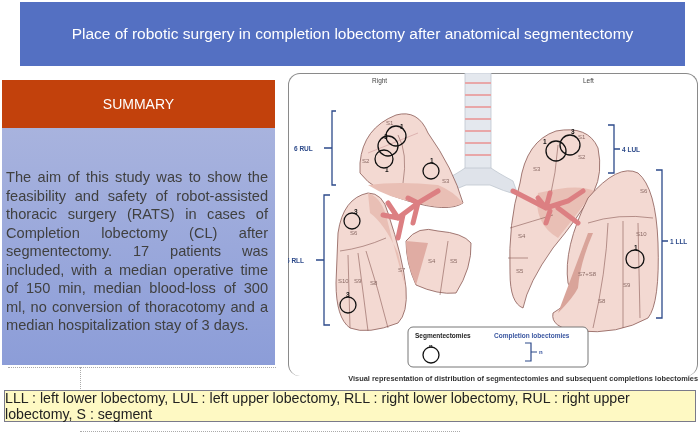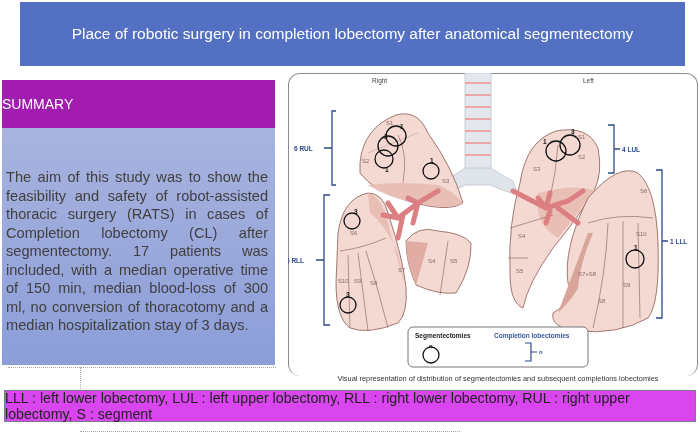--- a/index.html
+++ b/index.html
@@ -8,46 +8,46 @@
     background:#ffffff;
     font-family:"Liberation Sans", sans-serif;
   }
   .title-box {
     position:absolute; left:20px; top:2px; width:665px; height:64px;
     background:#5470c2; display:flex; align-items:center; justify-content:center;
     color:#ffffff; font-size:15.5px;
   }
   .summary-head {
     position:absolute; left:2px; top:80px; width:273px; height:48px;
-    background:#a21caf; color:#ffffff; font-size:14px;
-    display:flex; align-items:center; justify-content:flex-start;
+    background:#c2410c; color:#ffffff; font-size:14px;
+    display:flex; align-items:center; justify-content:center;
   }
   .summary-body {
     position:absolute; left:2px; top:128px; width:273px; height:237px;
     background:linear-gradient(#a8b3de, #8c9dd8);
   }
   .summary-text {
     position:absolute; left:6px; top:168px; width:262px;
     font-size:14.6px; line-height:18.5px; color:#404040; text-align:justify;
   }
   .dot-h { position:absolute; border-top:1px dotted #aaa; }
   .dot-v { position:absolute; border-left:1px dotted #aaa; }
   .figure-box {
     position:absolute; left:288px; top:73px; width:408px; height:302px;
     border:1.5px solid #8a8a8a; border-radius:12px; background:#fff;
     border-bottom:none;
   }
   .figure-caption {
-    position:absolute; left:298px; top:374px; width:400px; text-align:center;
-    font-size:7.4px; font-weight:normal; color:#333; white-space:nowrap;
+    position:absolute; left:298px; top:374px; width:400px; text-align:right;
+    font-size:7.4px; font-weight:bold; color:#333; white-space:nowrap;
   }
   .legend-bottom {
     position:absolute; left:4px; top:390px; width:692px; height:32px;
     border:1px solid #7a7a8a; display:flex; align-items:center; justify-content:center;
-    font-size:14.2px; color:#222; background:#d946ef; box-sizing:border-box;
+    font-size:14.2px; color:#222; background:#fef9c3; box-sizing:border-box;
   }
   svg text { font-family:"Liberation Sans", sans-serif; }
 </style>
 </head>
 <body>
 
 <div class="title-box">
   <span>Place of robotic surgery in completion lobectomy after anatomical segmentectomy</span>
 </div>
 

